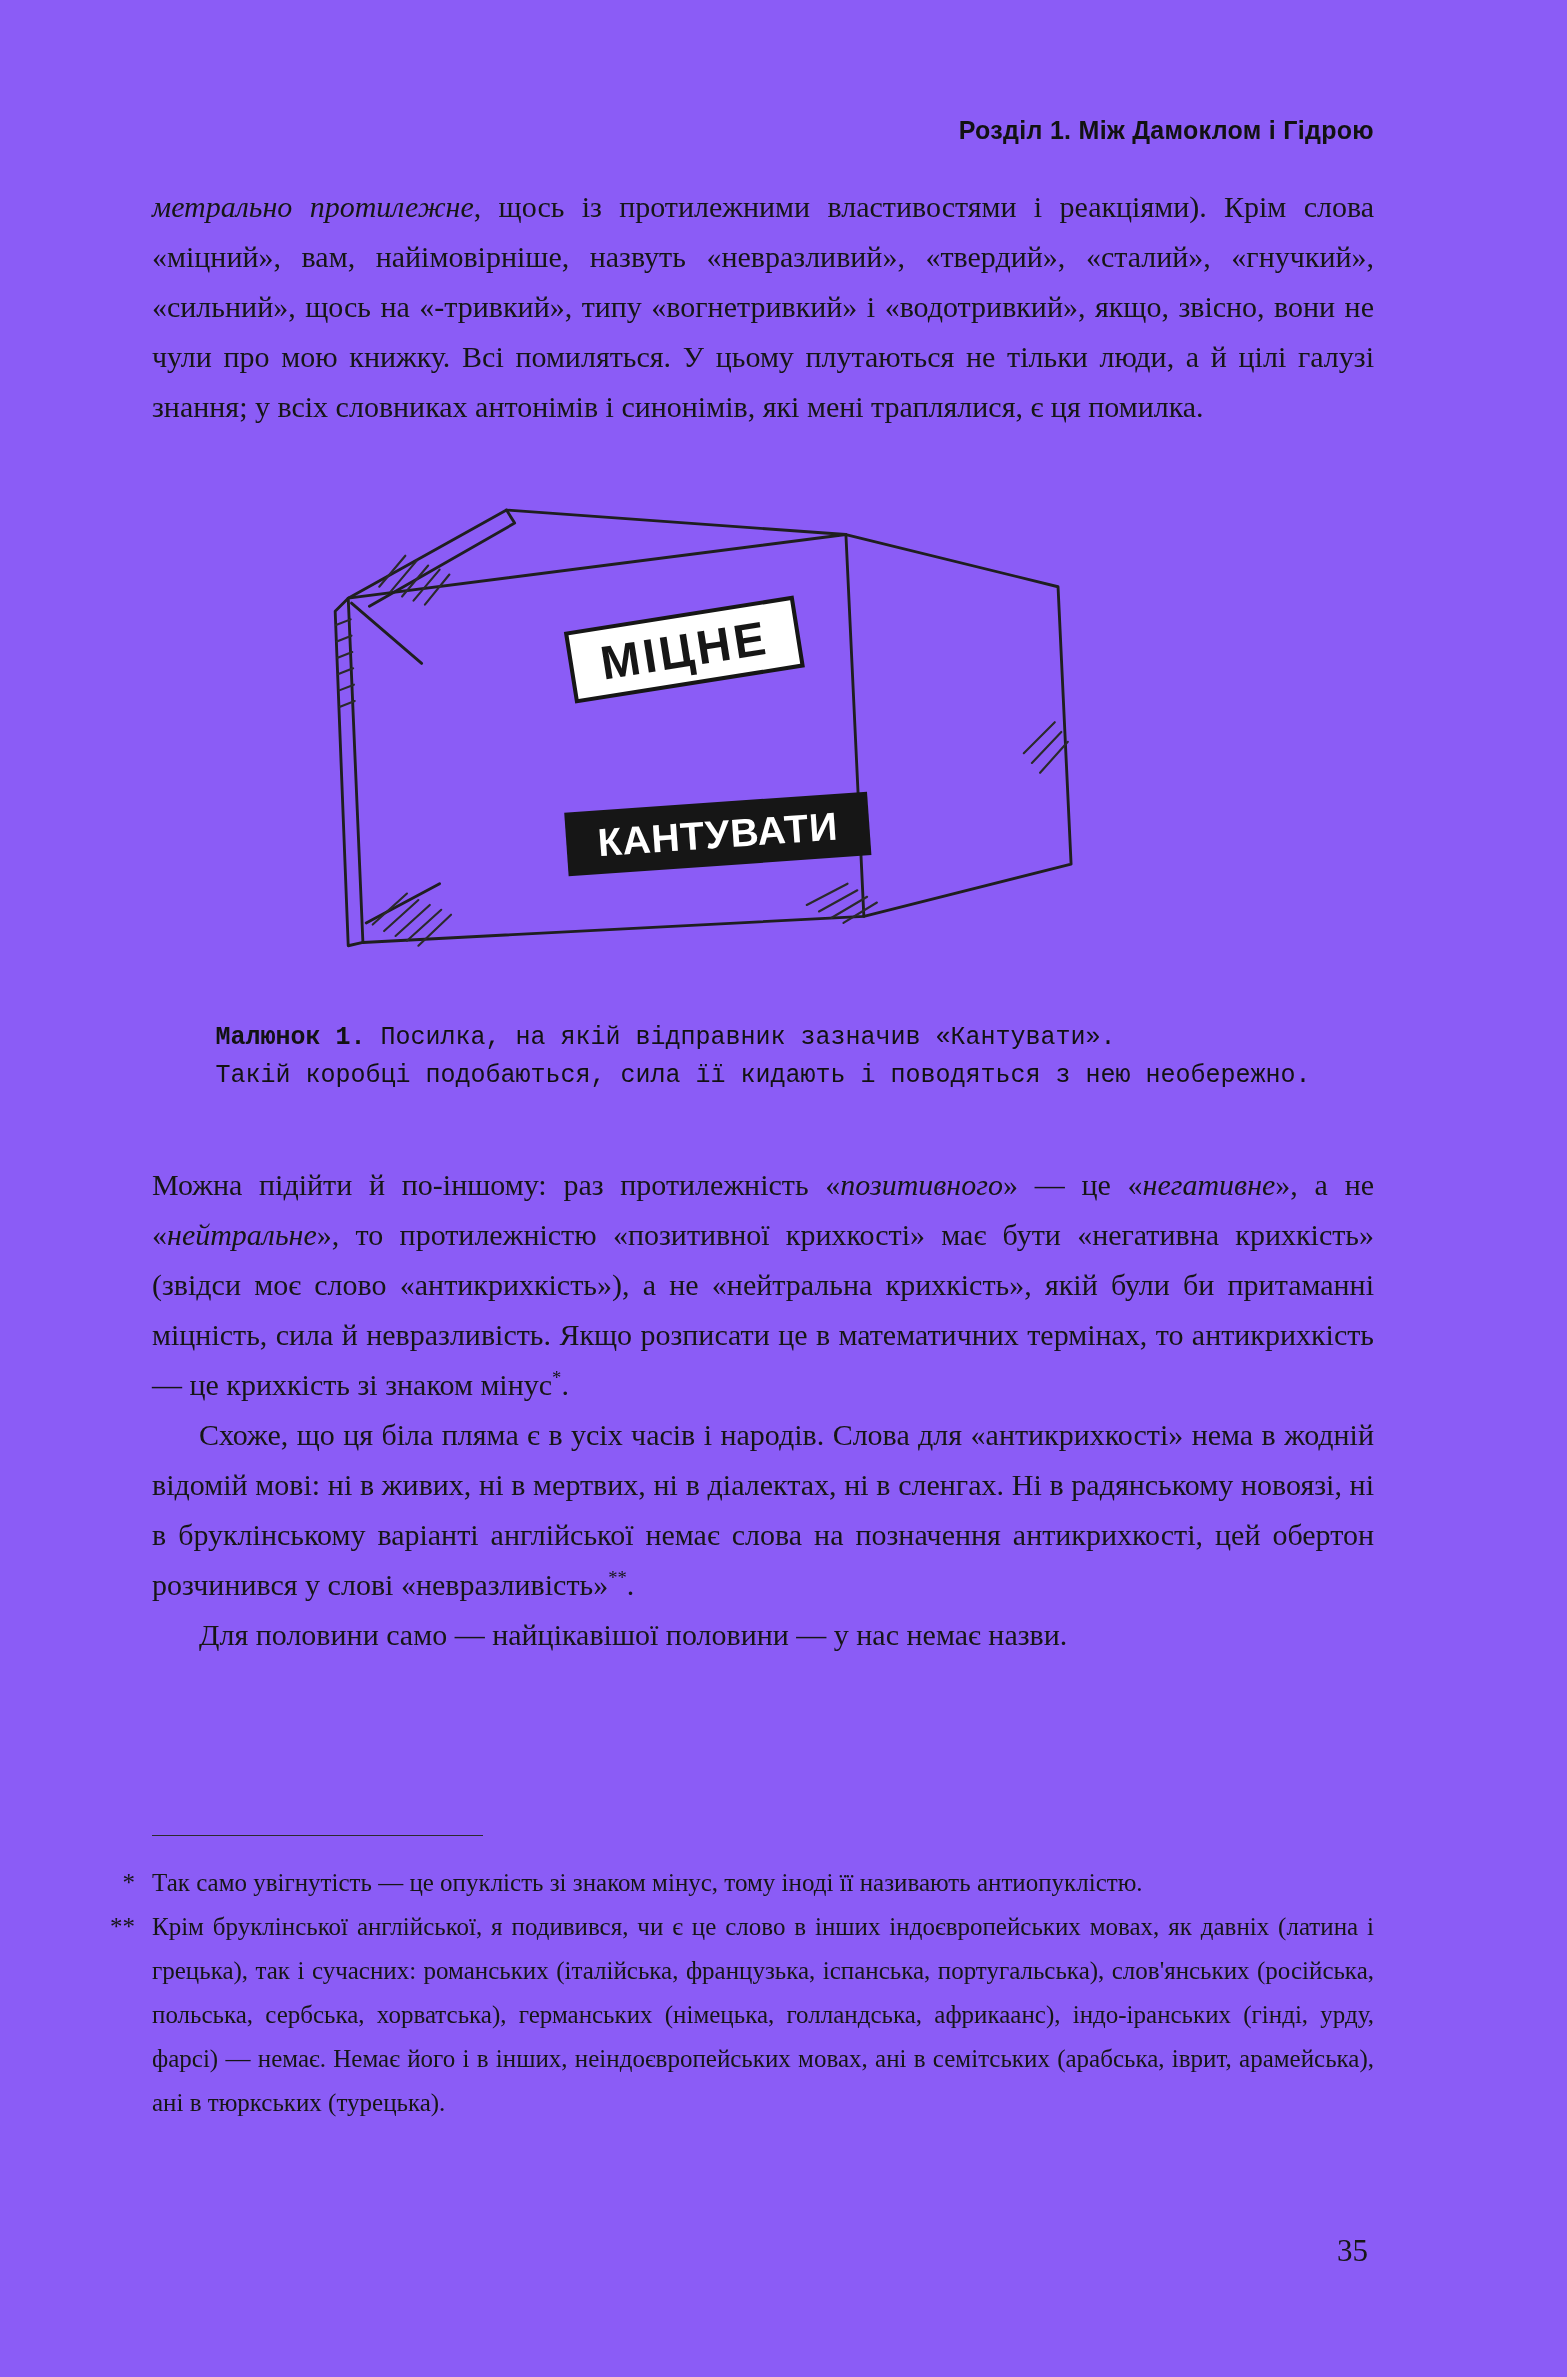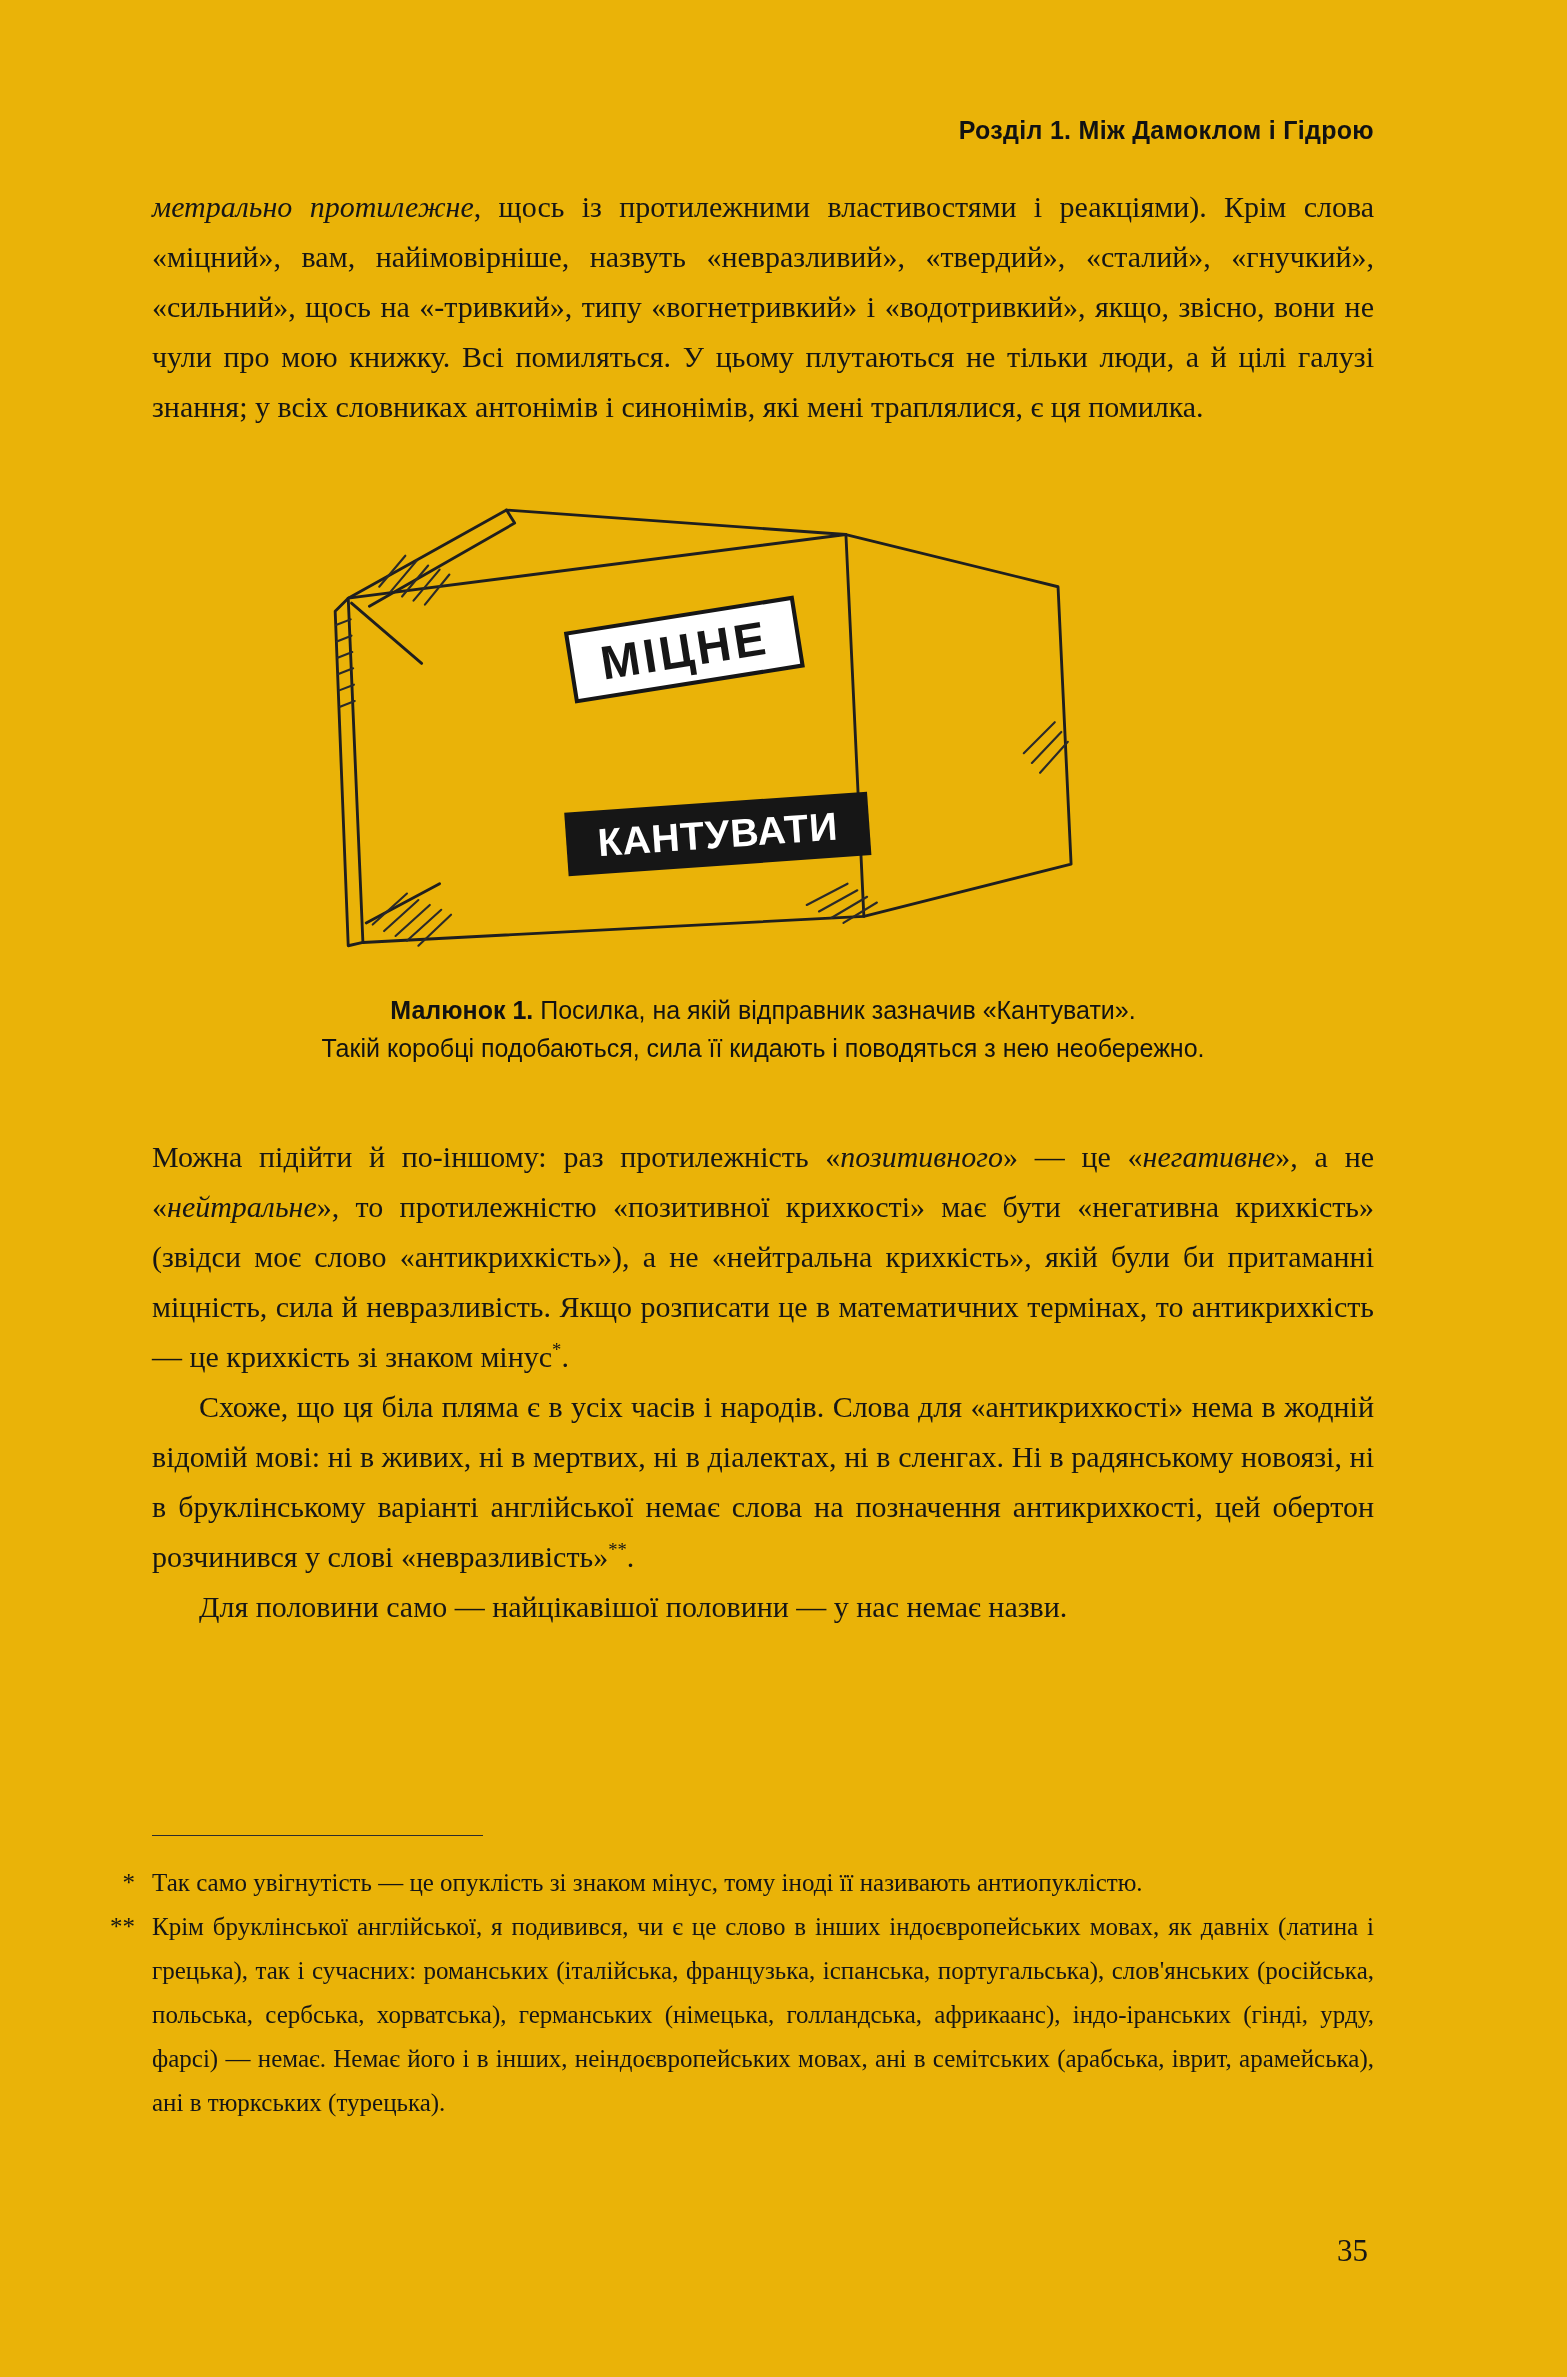--- a/index.html
+++ b/index.html
@@ -2,21 +2,21 @@
 <html lang="uk" style="font-size:13px"><head>
 <meta charset="utf-8">
 <style>
   * { margin:0; padding:0; box-sizing:border-box; }
   html, body { background:#ffffff; }
   body { width:1567px; height:2377px; overflow:hidden; }
 
   .page {
     position:relative;
     width:1567px; height:2377px;
-    background:#eab308;
+    background:#8b5cf6;
     color:#161616;
     padding:114px 193px 0 152px;
     font-family:"Liberation Serif","DejaVu Serif",serif;
   }
 
   .running-head {
     text-align:right;
     font-family:"Liberation Sans","DejaVu Sans",sans-serif;
     font-weight:bold;
     font-size:25px;
@@ -39,25 +39,24 @@
   figure.illustration {
     margin-top:34px;
     margin-bottom:65px;
     display:flex;
     flex-direction:column;
     align-items:center;
   }
   .svg-wrap { position:relative; left:-46px; }
 
   figcaption {
-    margin-top:7px;
-    font-family:Liberation Sans, sans-serif;
+    margin-top:35px;
+    font-family:Liberation Mono, monospace;
     font-size:25px;
     line-height:38px;
-    text-align:center;
     color:#121212;
   }
   .cap-line { display:block; }
 
   .footnotes {
     position:absolute;
     left:152px; right:193px; top:1835px;
     font-size:25px;
     line-height:44px;
   }

